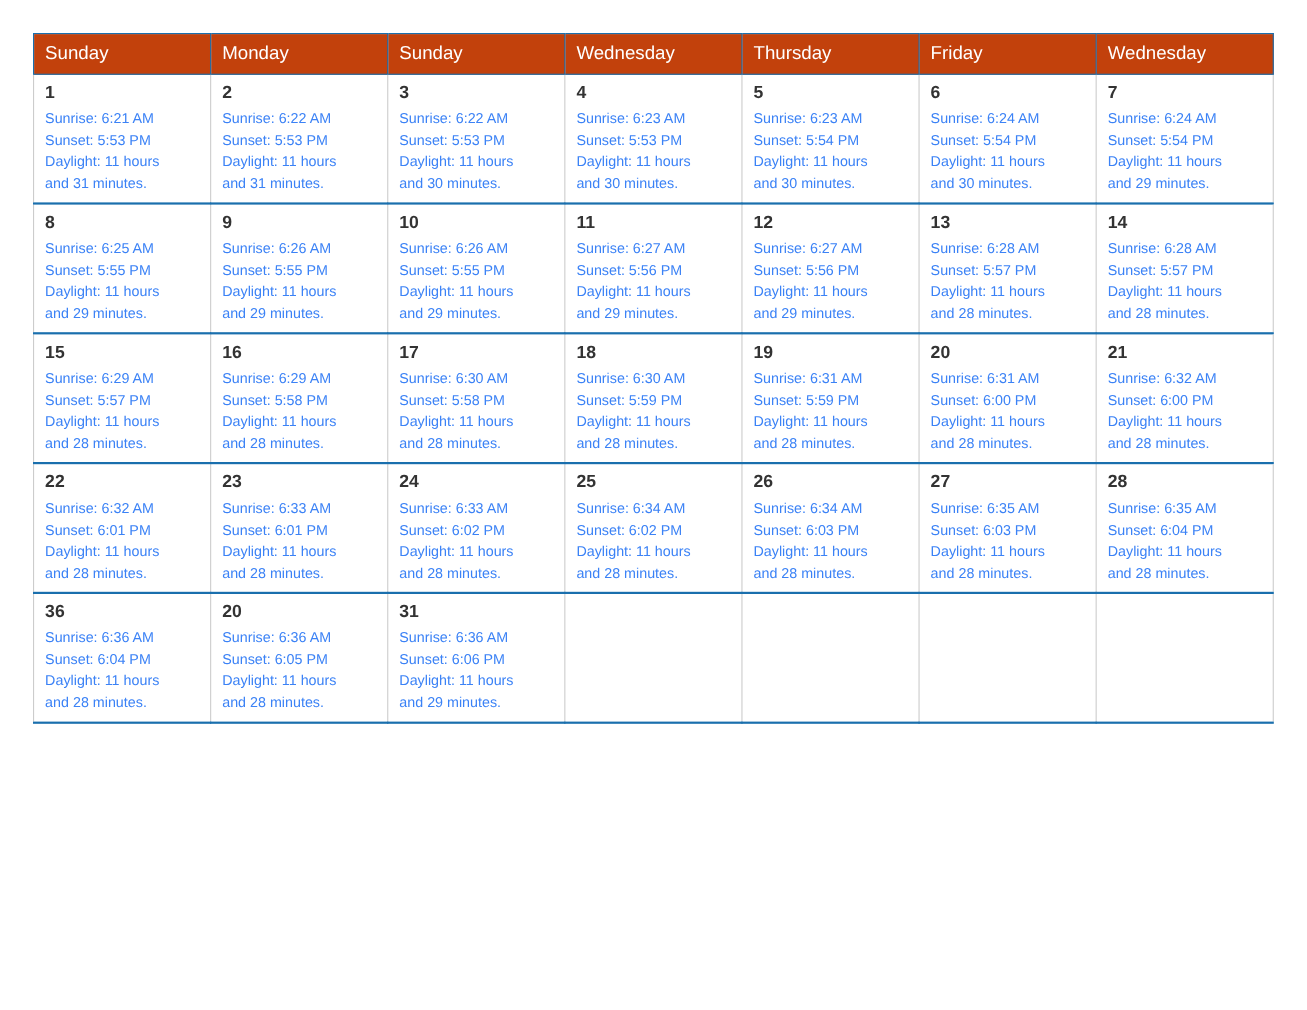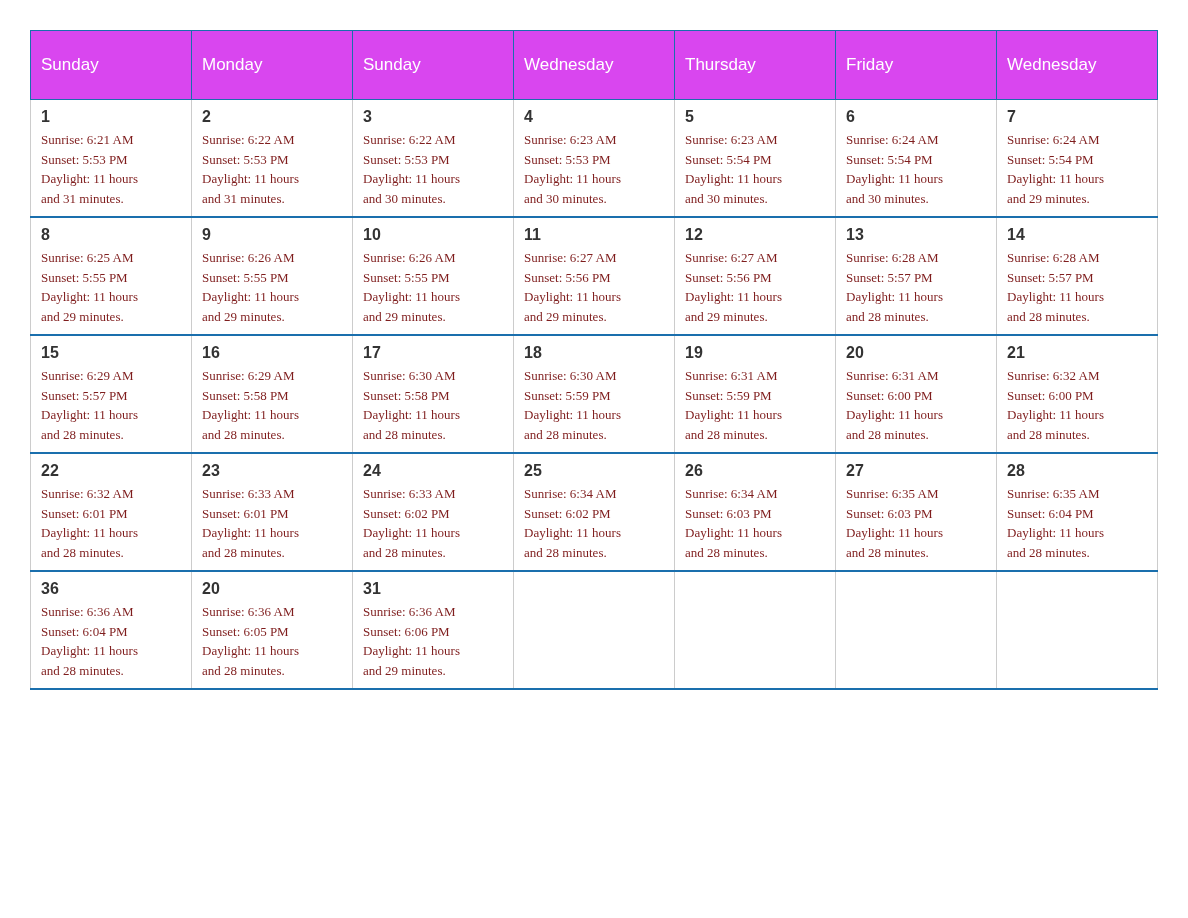--- a/index.html
+++ b/index.html
@@ -59,25 +59,25 @@
       font-size: 22px;
       color: #555;
       margin-top: 4px;
     }
     table {
       width: 100%;
       border-collapse: collapse;
       margin-top: 8px;
     }
     thead tr th {
-      background-color: #d946ef;
+      background-color: #c2410c;
       color: #fff;
       font-size: 17px;
       font-weight: normal;
-      padding: 24px 10px;
+      padding: 8px 10px;
       text-align: left;
       border: 1px solid #1a6fad;
     }
     tbody tr td {
       vertical-align: top;
       padding: 8px 10px;
       border: 1px solid #ccc;
       font-size: 13.5px;
       color: #333;
       width: 14.28%;
@@ -86,23 +86,22 @@
       border-bottom: 2px solid #1a6fad;
     }
     .day-number {
       font-size: 16px;
       font-weight: bold;
       color: #333;
       margin-bottom: 4px;
     }
     .day-info {
       font-size: 13px;
-      color: #7f1d1d;
+      color: #3b82f6;
       line-height: 1.5;
-      font-family: Liberation Serif, serif;
     }
     .empty-cell {
       background: #fff;
     }
   </style>
 </head>
 <body>
 
 <div class="header-row">
 </div>

